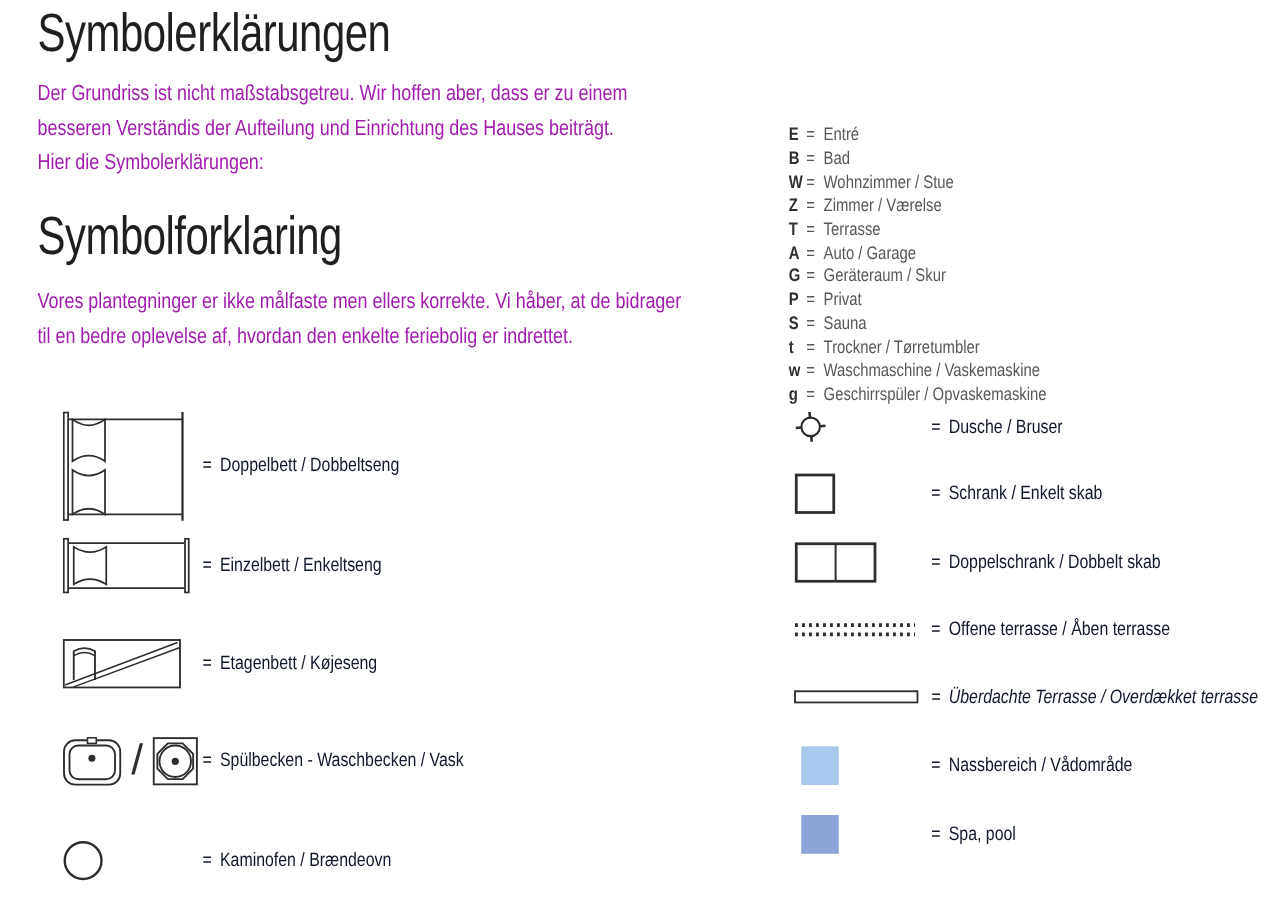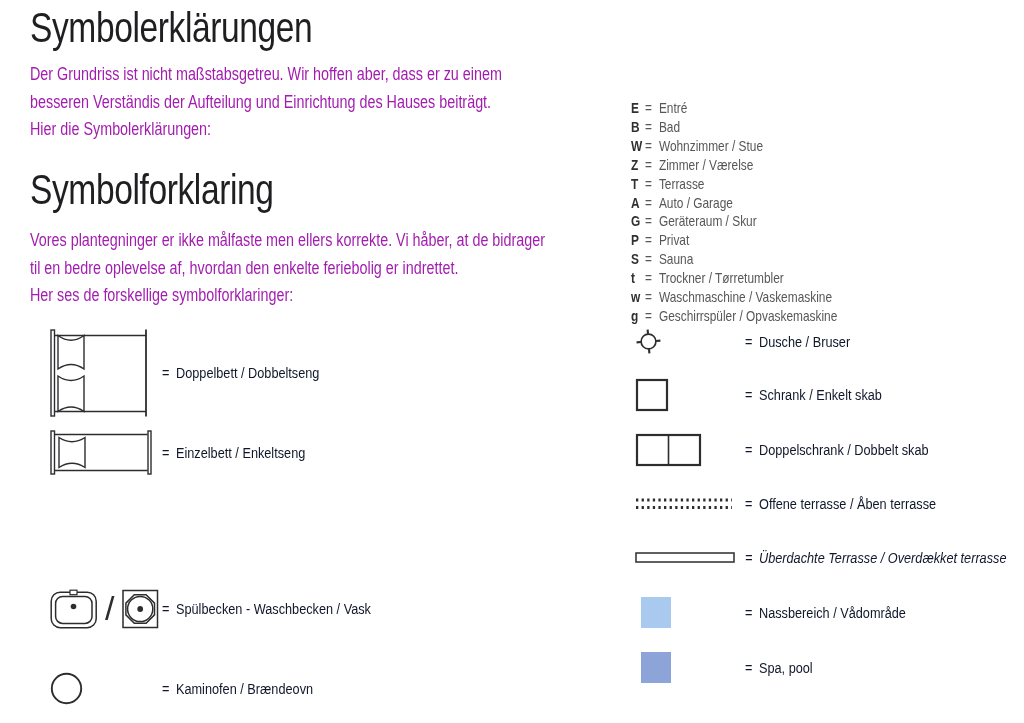--- a/index.html
+++ b/index.html
@@ -68,21 +68,20 @@
     <div><span class="cond">besseren Verständis der Aufteilung und Einrichtung des Hauses beiträgt.</span></div>
     <div><span class="cond">Hier die Symbolerklärungen:</span></div>
   </div>
 
   <h1 class="title t2">
     <span class="cond-t">Symbolforklaring</span>
   </h1>
   <div class="para p2">
     <div><span class="cond">Vores plantegninger er ikke målfaste men ellers korrekte. Vi håber, at de bidrager</span></div>
     <div><span class="cond">til en bedre oplevelse af, hvordan den enkelte feriebolig er indrettet.</span></div>
-    <div><span class="cond">Her ses de forskellige symbolforklaringer:</span></div>
   </div>
 
   <div class="codes">
     <div class="code-row"><span class="cond"><span class="code">E</span><span class="ceq">=</span><span class="clabel">Entré</span></span></div>
     <div class="code-row"><span class="cond"><span class="code">B</span><span class="ceq">=</span><span class="clabel">Bad</span></span></div>
     <div class="code-row"><span class="cond"><span class="code">W</span><span class="ceq">=</span><span class="clabel">Wohnzimmer / Stue</span></span></div>
     <div class="code-row"><span class="cond"><span class="code">Z</span><span class="ceq">=</span><span class="clabel">Zimmer / Værelse</span></span></div>
     <div class="code-row"><span class="cond"><span class="code">T</span><span class="ceq">=</span><span class="clabel">Terrasse</span></span></div>
     <div class="code-row"><span class="cond"><span class="code">A</span><span class="ceq">=</span><span class="clabel">Auto / Garage</span></span></div>
     <div class="code-row"><span class="cond"><span class="code">G</span><span class="ceq">=</span><span class="clabel">Geräteraum / Skur</span></span></div>
@@ -113,20 +112,32 @@
       <line x1="4.5" y1="4.5" x2="97.5" y2="4.5"></line>
       <line x1="4.5" y1="40.5" x2="97.5" y2="40.5"></line>
       <rect x="98" y="1" width="3" height="43"></rect>
       <path d="M9,7.5 Q22,16 35,7.5 L35,37.5 Q22,29 9,37.5 Z"></path>
     </svg>
     <div class="sym-label">
       <span class="cond"><span class="eqs">=</span><span>Einzelbett / Enkeltseng</span></span>
     </div>
   </div>
 
+  <div class="srow left r-bunk">
+    <svg class="icon" width="95" height="40" viewBox="0 0 95 40" stroke-width="1.5">
+      <rect x="1" y="1" width="93" height="38"></rect>
+      <path d="M9,33 L9,10 Q17.5,5 26,10 L26,33"></path>
+      <path d="M9,13.5 Q17.5,8.5 26,13.5" stroke-width="1.1"></path>
+      <line x1="2" y1="37" x2="92" y2="3" stroke-width="1.2"></line>
+      <line x1="9" y1="38.5" x2="94" y2="7" stroke-width="1.2"></line>
+    </svg>
+    <div class="sym-label">
+      <span class="cond"><span class="eqs">=</span><span>Etagenbett / Køjeseng</span></span>
+    </div>
+  </div>
 
   <div class="srow left r-sink">
     <svg class="icon" width="48" height="41" viewBox="0 0 48 41" stroke-width="1.5">
       <rect x="1.2" y="3.2" width="45" height="35.5" rx="9"></rect>
       <rect x="20" y="1.2" width="7" height="4.5" fill="#ffffff" stroke-width="1.2"></rect>
       <rect x="5.6" y="7.4" width="36.4" height="27" rx="7"></rect>
       <circle cx="23.5" cy="17.5" r="2.8" fill="#2d2d2f" stroke="none"></circle>
     </svg>
     <span class="slash">/</span>
     <svg class="icon" width="39" height="44" viewBox="0 0 39 44" stroke-width="1.5">

